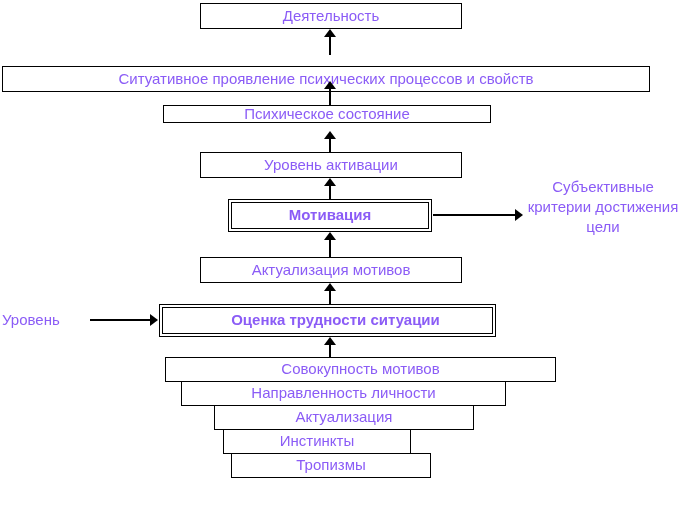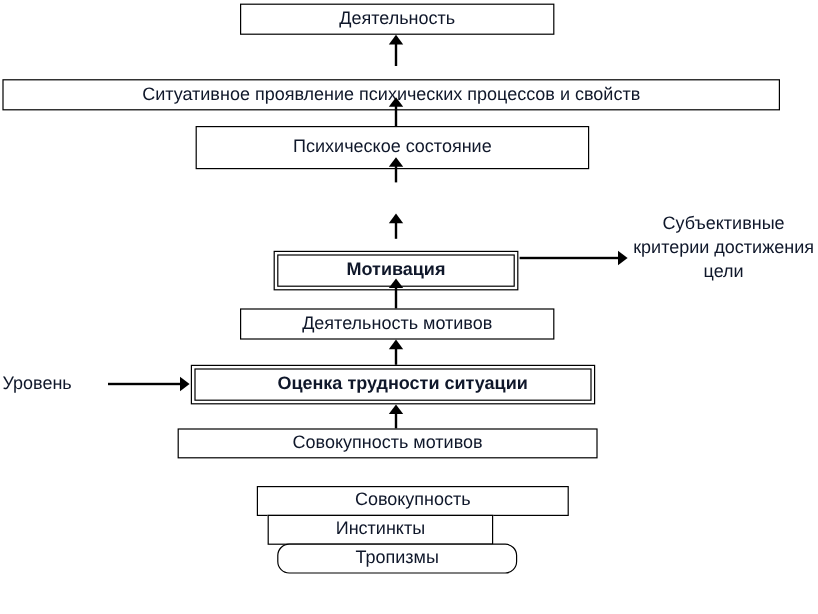--- a/index.html
+++ b/index.html
@@ -6,21 +6,21 @@
     margin: 0;
     padding: 0;
     background: #ffffff;
   }
   #canvas {
     position: relative;
     width: 682px;
     height: 512px;
     background: #ffffff;
     font-family: "Liberation Sans", sans-serif;
-    color: #0f172a;
+    color: #8b5cf6;
   }
   .box {
     position: absolute;
     box-sizing: border-box;
     border: 1px solid #000000;
     background: #ffffff;
     display: flex;
     align-items: center;
     justify-content: center;
     font-size: 15px;
@@ -101,51 +101,57 @@
 <div id="canvas">
 
   <div class="box" style="left:200px; top:3px; width:262px; height:26px;">
     <span>Деятельность</span>
   </div>
 
   <div class="box" style="left:2px; top:66px; width:648px; height:26px;">
     <span>Ситуативное проявление психических процессов и свойств</span>
   </div>
 
-  <div class="box" style="left:163px; top:105px; width:328px; height:36px;">
+  <div class="box" style="left:163px; top:105px; width:328px; height:18px;">
     <span>Психическое состояние</span>
   </div>
 
+  <div class="box" style="left:200px; top:152px; width:262px; height:26px;">
+    <span>Уровень активации</span>
+  </div>
 
-  <div class="box double" style="left:228px; top:199px; width:204px; height:33px;margin-top:10px;">
+  <div class="box double" style="left:228px; top:199px; width:204px; height:33px;">
     <span>Мотивация</span>
   </div>
 
   <div class="box" style="left:200px; top:257px; width:262px; height:26px;">
-    <span>Деятельность мотивов</span>
+    <span>Актуализация мотивов</span>
   </div>
 
   <div class="box double" style="left:159px; top:304px; width:337px; height:33px;padding-left:16px;">
     <span>Оценка трудности ситуации</span>
   </div>
 
-  <div class="box" style="left:148px; top:357px; width:350px; height:25px;">
+  <div class="box" style="left:165px; top:357px; width:391px; height:25px;">
     <span>Совокупность мотивов</span>
   </div>
 
+  <div class="box" style="left:181px; top:381px; width:325px; height:25px;">
+    <span>Направленность личности</span>
+  </div>
 
   <div class="box" style="left:214px; top:405px; width:260px; height:25px;">
-    <span>Совокупность</span>
+    <span>Актуализация</span>
   </div>
 
   <div class="box" style="left:223px; top:429px; width:188px; height:25px;">
     <span>Инстинкты</span>
   </div>
 
-  <div class="box" style="left:231px; top:453px; width:200px; height:25px;border-radius:10px;">
+  <div class="box" style="left:231px; top:453px; width:200px; height:25px;">
     <span>Тропизмы</span>
   </div>
 
   <div class="arrow-up" style="left:324px; top:29px; height:26px;">
     <span class="head"></span>
       <span class="stem"></span>
   </div>
   <div class="arrow-up" style="left:324px; top:81px; height:24px;">
     <span class="head"></span>
       <span class="stem"></span>

